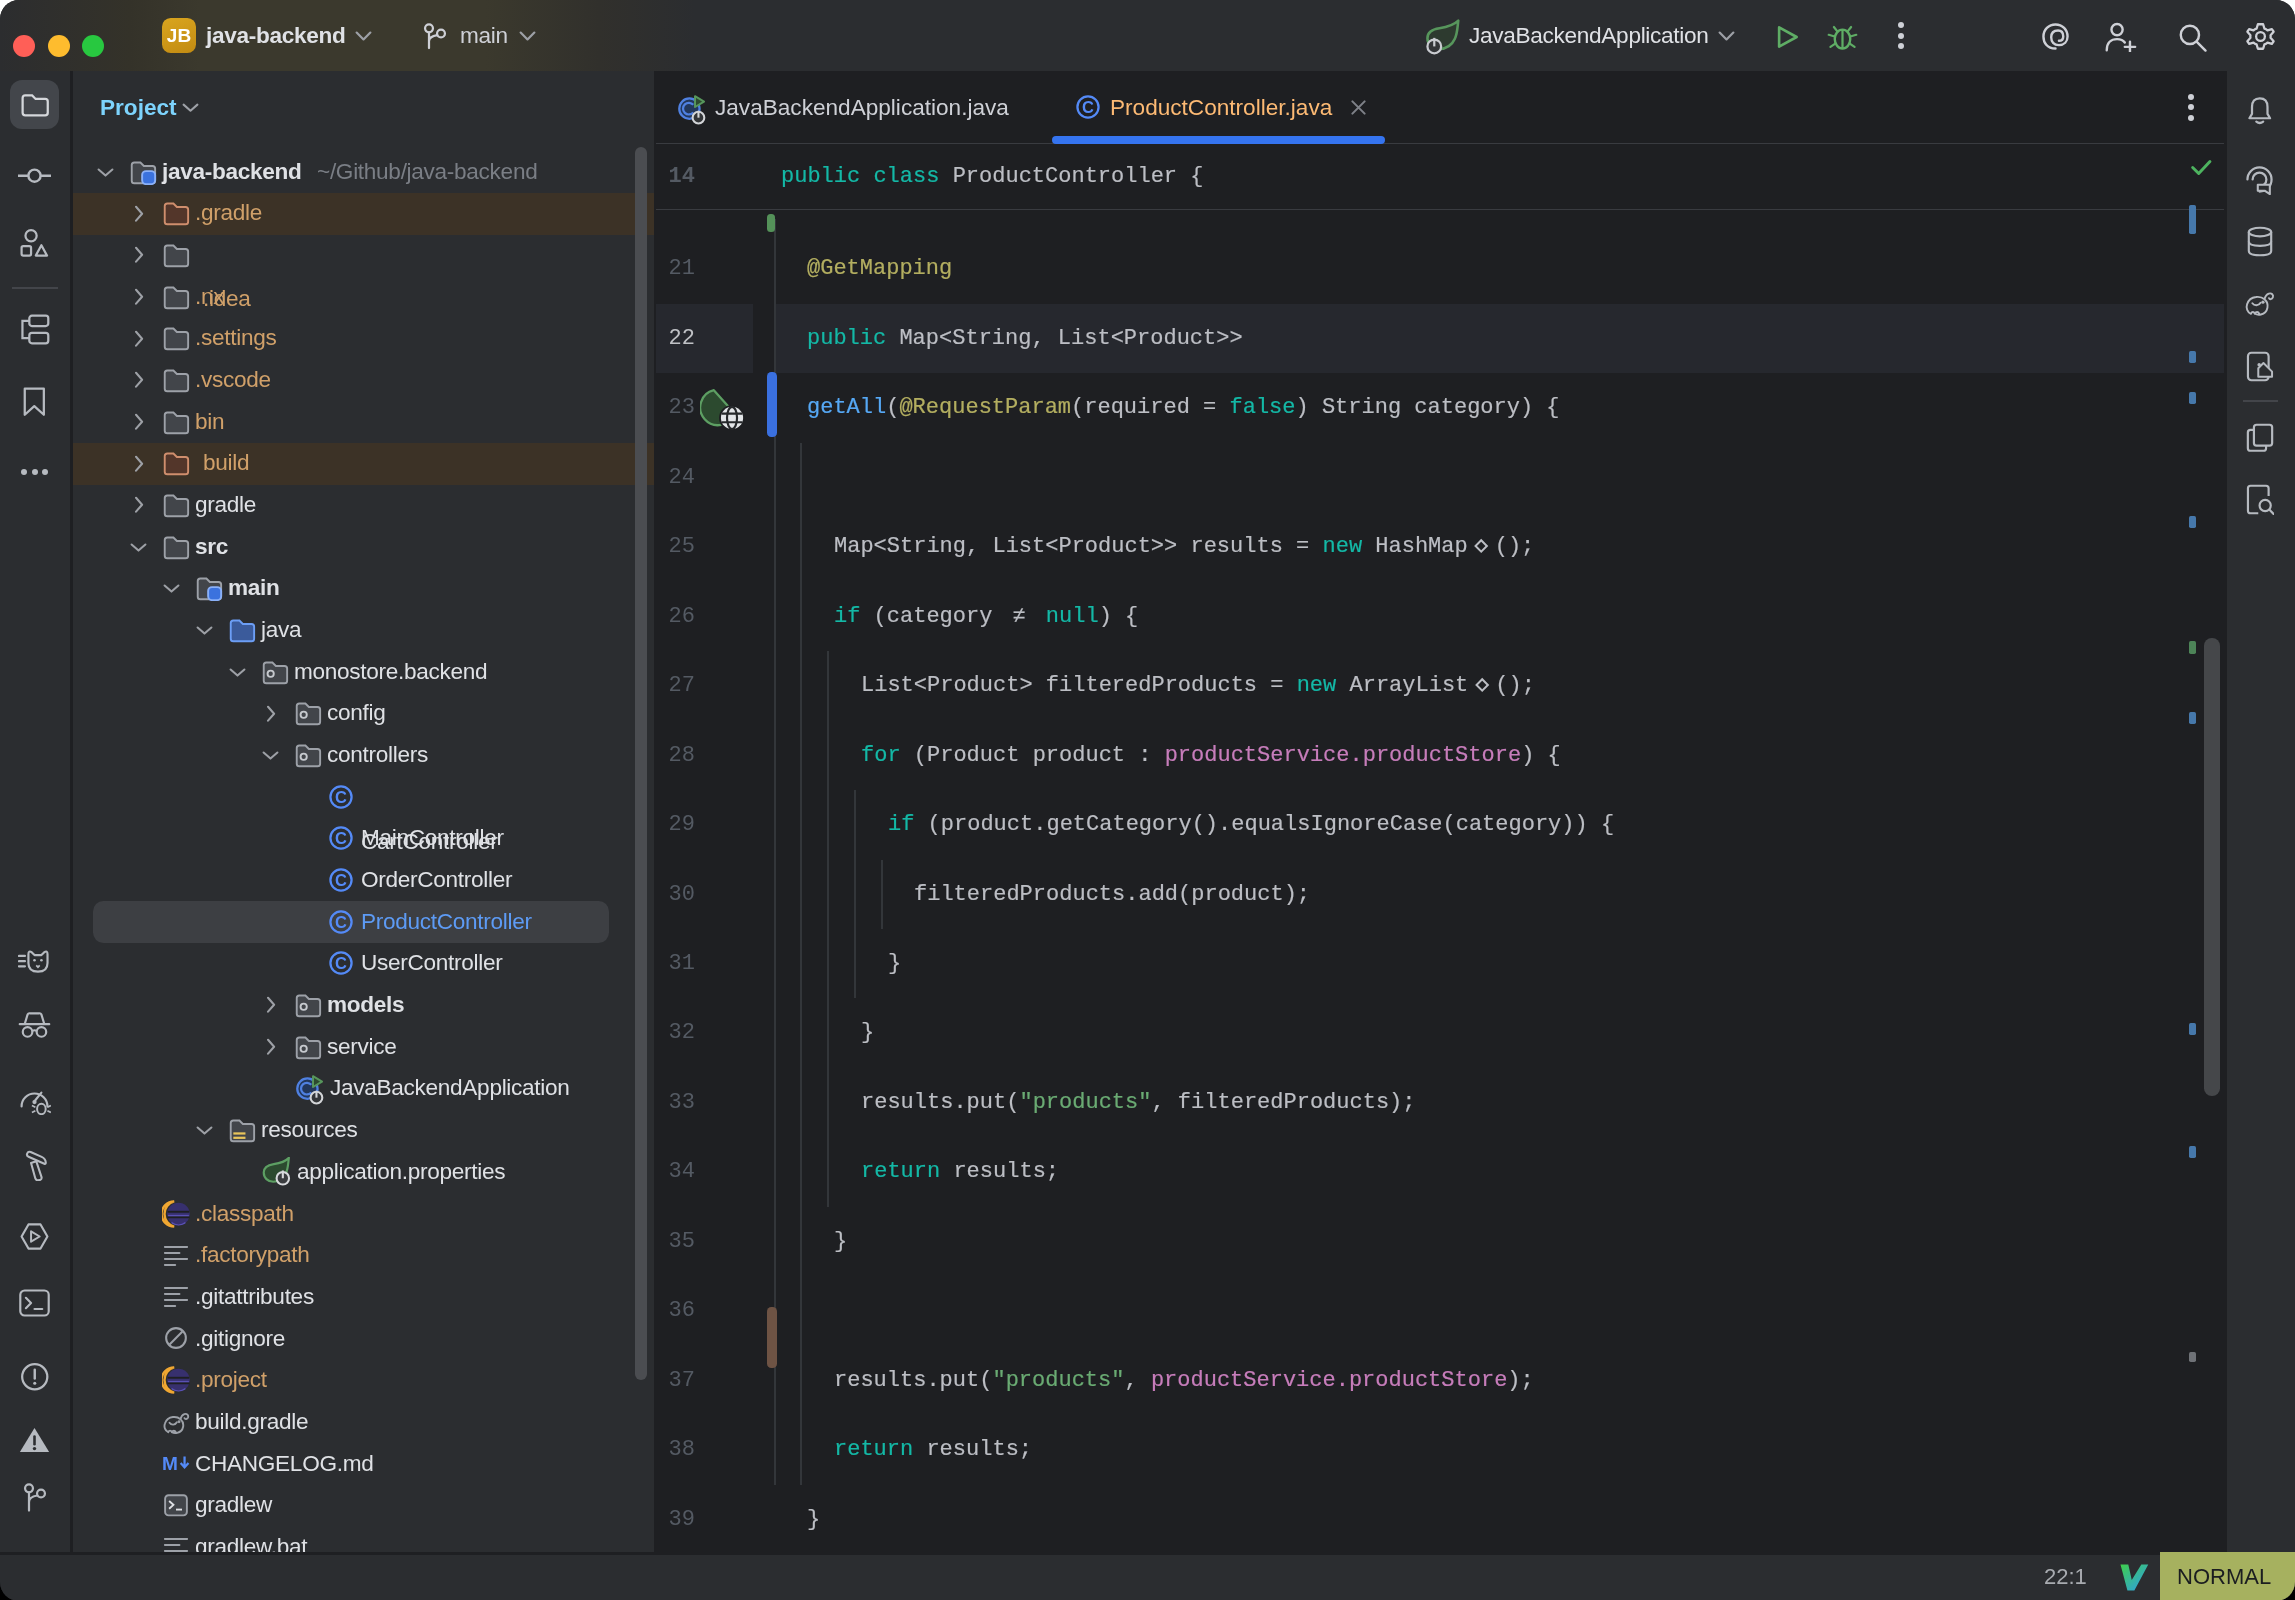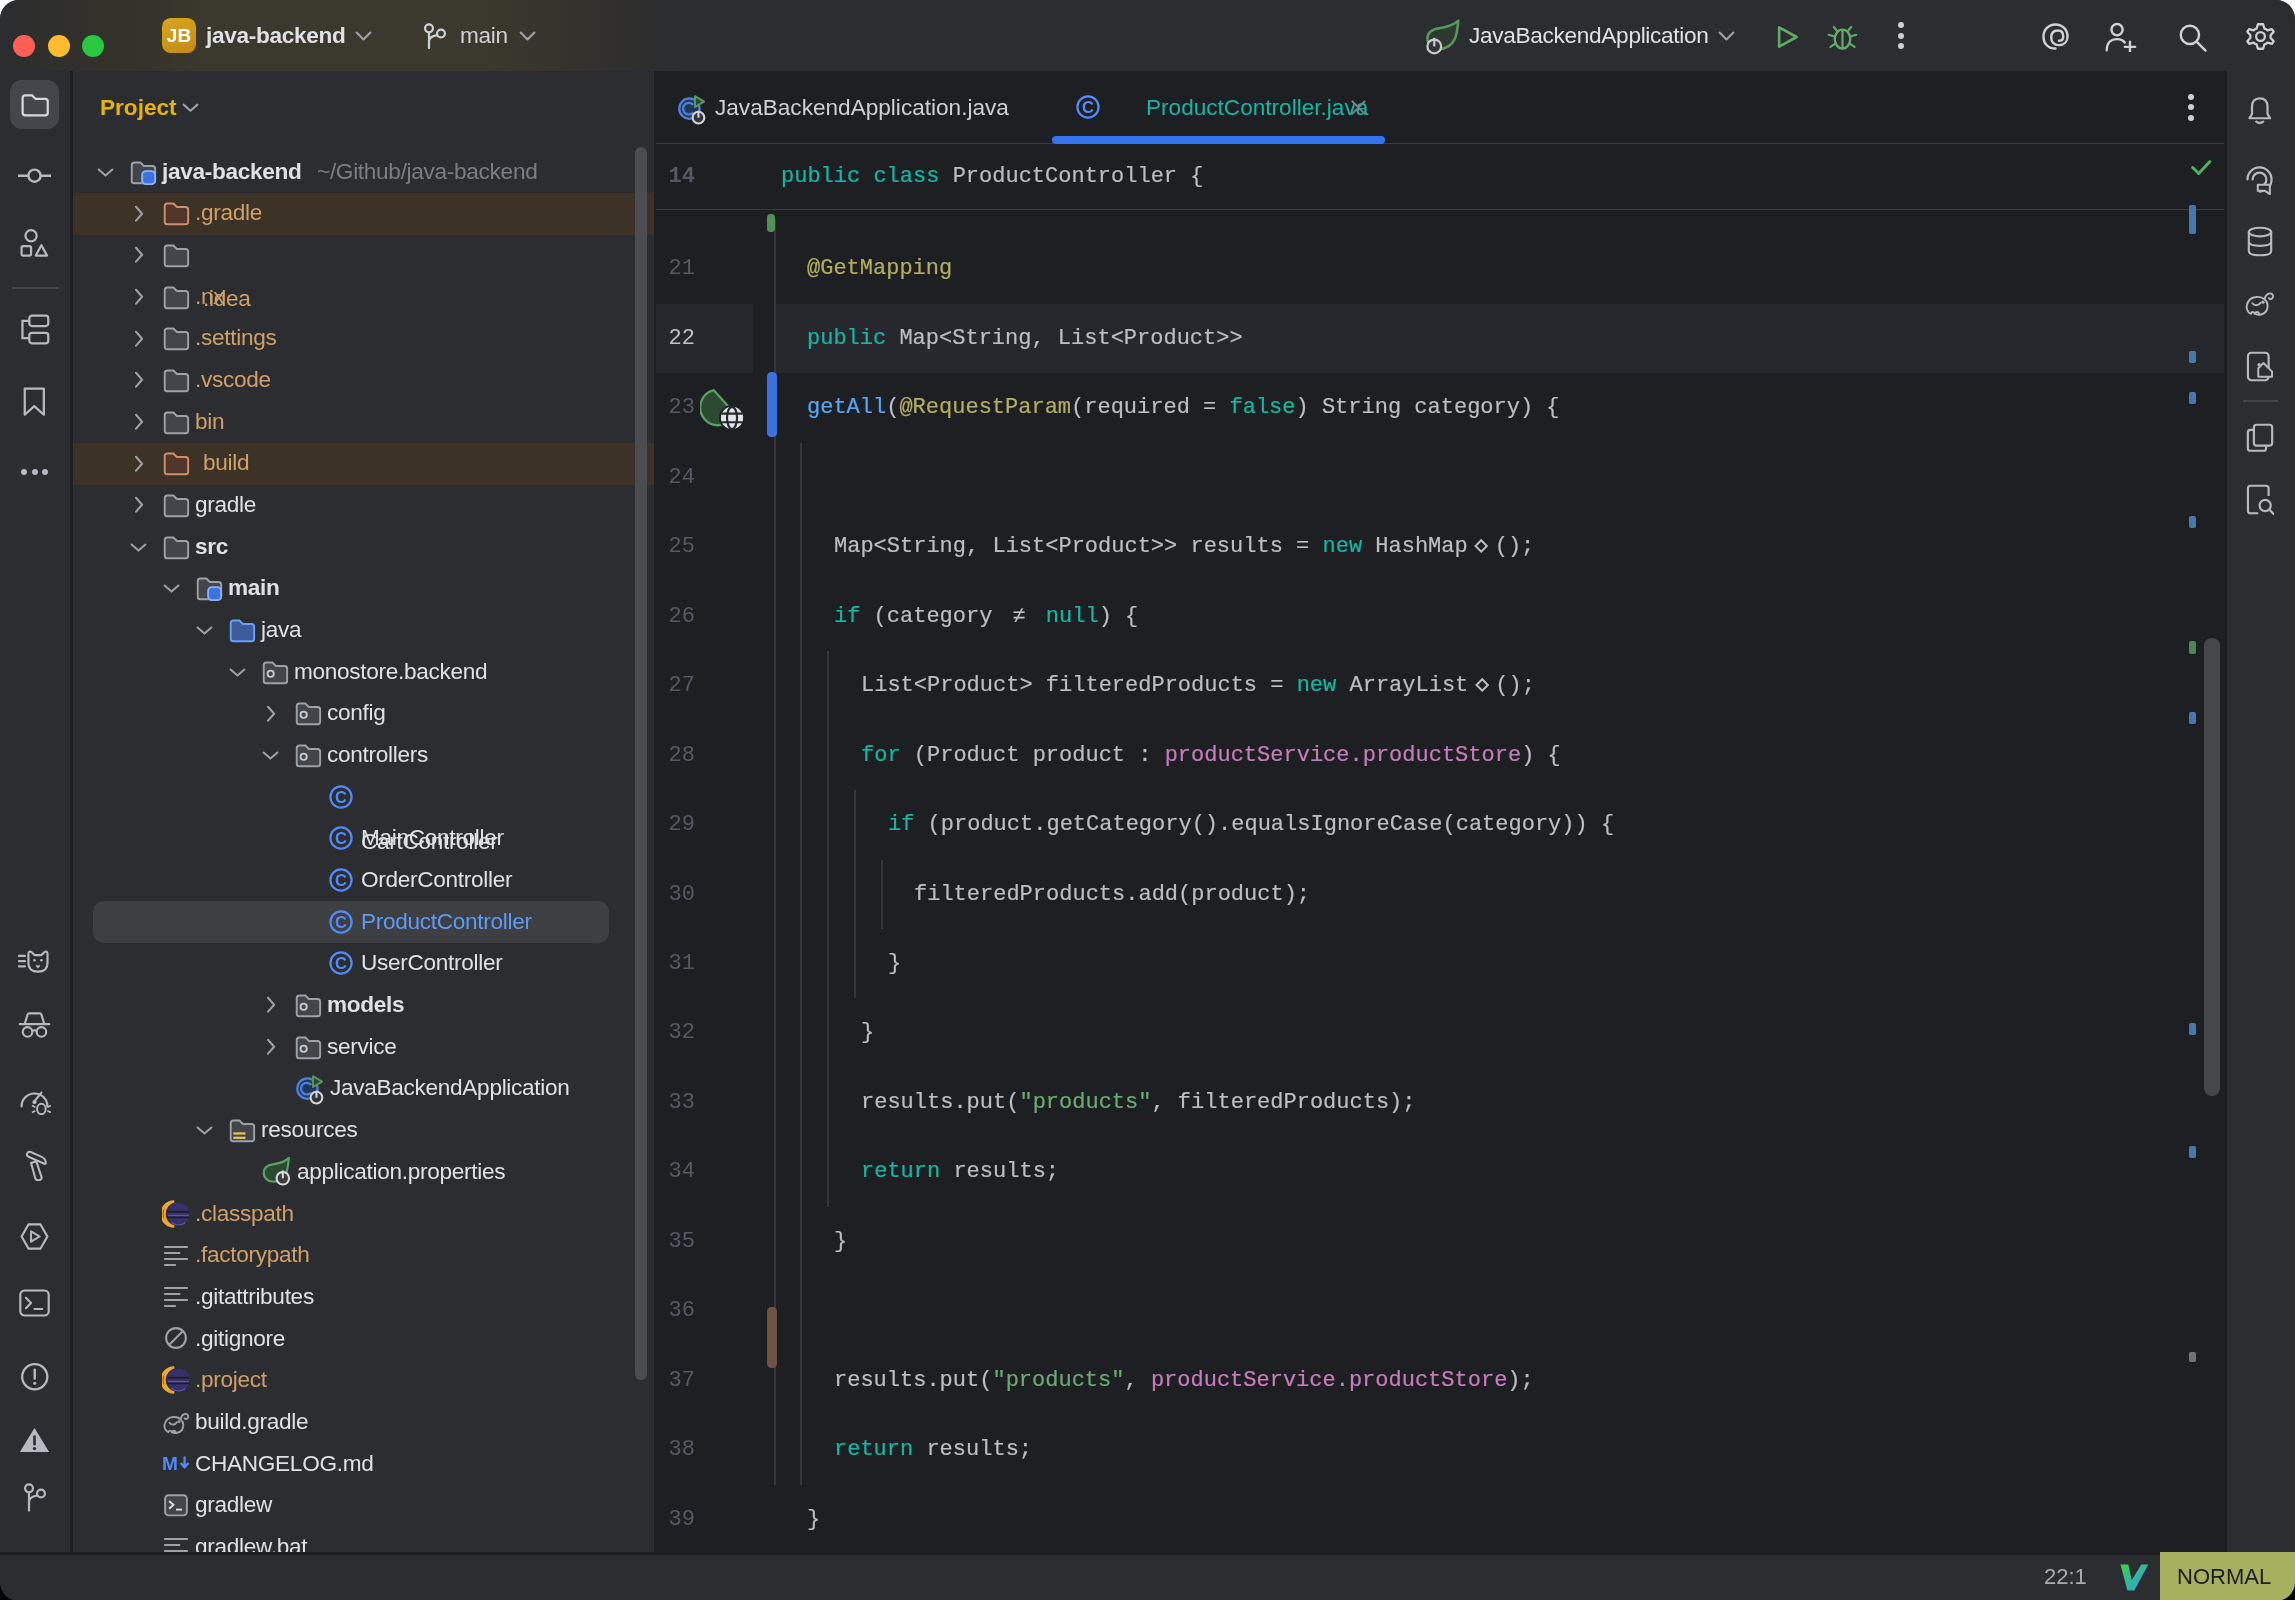--- a/index.html
+++ b/index.html
@@ -211,21 +211,21 @@
         <path d="M23 26 L23 29 Q23 32 20 32 L5 32 Q2 32 2 29 L2 11 Q2 8 5 8 L9 8" fill="none" stroke="#b6bac0" stroke-width="2.5"></path>
       </svg>
 <svg class="abs" style="left:2246px; top:484px;" width="28" height="31" viewBox="0 0 32 36">
         <path d="M26 14 L26 5 Q26 2 23 2 L5 2 Q2 2 2 5 L2 31 Q2 34 5 34 L14 34" fill="none" stroke="#b6bac0" stroke-width="2.5"></path>
         <circle cx="22" cy="25" r="6.5" fill="none" stroke="#b6bac0" stroke-width="2.5"></circle>
         <line x1="27" y1="30" x2="32" y2="35" stroke="#b6bac0" stroke-width="2.5" stroke-linecap="round"></line>
       </svg>
 </div>
 
   <div class="abs ppanel">
-    <div class="abs" style="left:27px; top:24px; font-size:22.6px; font-weight:600; color:#eab308;">Project</div>
+    <div class="abs" style="left:27px; top:24px; font-size:22.6px; font-weight:600; color:#7dd3fc;">Project</div>
     <svg class="abs" style="left:108px; top:31px;" width="19" height="11.3" viewBox="0 0 22 13">
         <polyline points="3,3 11,10 19,3" fill="none" stroke="#9da0a6" stroke-width="2.4" stroke-linecap="round" stroke-linejoin="round"></polyline>
       </svg>
     <div id="tree">
 <svg class="abs" style="left:22.6px; top:95px;" width="19" height="17.4" viewBox="0 0 22 20">
           <polyline points="3,4 11,11 19,4" fill="none" stroke="#9da0a6" stroke-width="2.4" stroke-linecap="round" stroke-linejoin="round"></polyline>
         </svg>
 <svg class="abs" style="left:56px; top:88px;" width="28" height="26" viewBox="0 0 32 30">
           <path d="M3 7 q0-3 3-3 h7 l4 4 h10 q3 0 3 3 v14 q0 3-3 3 h-21 q-3 0-3-3 z" fill="#42454a" stroke="#9da1a8" stroke-width="2.2"></path>
           <rect x="15" y="14" width="15" height="15" rx="4.5" fill="#3b72de" stroke="#8ab0f8" stroke-width="2.2"></rect>
@@ -486,21 +486,21 @@
         <path d="M17.5 12.5 A6.8 6.8 0 1 0 17.5 21.5" fill="none" stroke="#4f80e1" stroke-width="2.6"></path>
         <path d="M19.5 2.5 L30 8.8 L19.5 15.1 Z" fill="#2d4a2f" stroke="#57965c" stroke-width="2.3" stroke-linejoin="round"></path>
         <circle cx="23.5" cy="27.5" r="6.8" fill="#333538" stroke="#d3d5d8" stroke-width="2.4"></circle>
         <line x1="23.5" y1="19.5" x2="23.5" y2="27.5" stroke="#d3d5d8" stroke-width="2.4"></line>
       </svg>
 <div class="abs" style="left:715px; top:95px; font-size:22.6px; color:#ced0d6;">JavaBackendApplication.java</div>
 <svg class="abs" style="left:1075px; top:94px;" width="26" height="26" viewBox="0 0 30 30">
         <circle cx="15" cy="15" r="12.2" fill="none" stroke="#548af7" stroke-width="2.6"></circle>
         <text x="15" y="22" font-family="Liberation Sans" font-size="19" font-weight="bold" fill="#548af7" text-anchor="middle">C</text>
       </svg>
-<div class="abs" style="left:1110px; top:95px; font-size:22.6px; color:#14b8a6;margin-left:36px;">ProductController.java</div>
+<div class="abs" style="left:1110px; top:95px; font-size:22.6px; color:#fdba74;">ProductController.java</div>
 <svg class="abs" style="left:1348px; top:97px;" width="21" height="21" viewBox="0 0 24 24">
         <path d="M5 5 L19 19 M19 5 L5 19" stroke="#7e8188" stroke-width="2.4" stroke-linecap="round"></path>
       </svg>
 <div class="abs" style="left:1052px; top:136px; width:333px; height:7.8px; border-radius:3.9px; background:#3574f0;"></div>
 <div class="abs" style="left:2188px; top:94px; width:6px; height:6px; border-radius:50%; background:#ced0d6;"></div>
 <div class="abs" style="left:2188px; top:104px; width:6px; height:6px; border-radius:50%; background:#ced0d6;"></div>
 <div class="abs" style="left:2188px; top:115px; width:6px; height:6px; border-radius:50%; background:#ced0d6;"></div>
 </div>
   <div id="editorbody">
 <div class="abs" style="left:656px; top:304px; width:97px; height:69px; background:#26282e;"></div>

